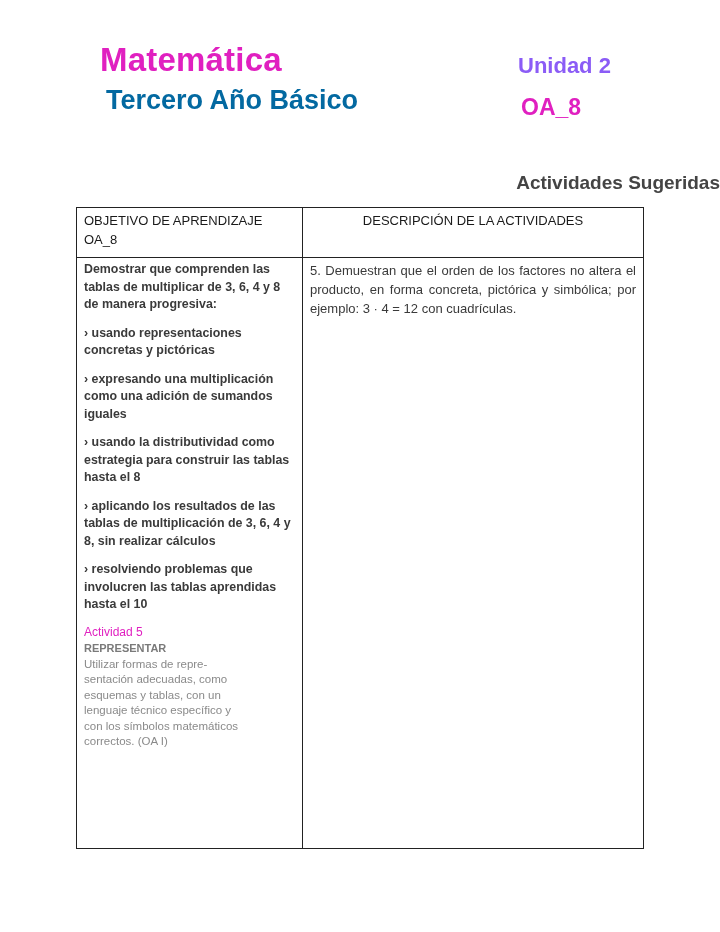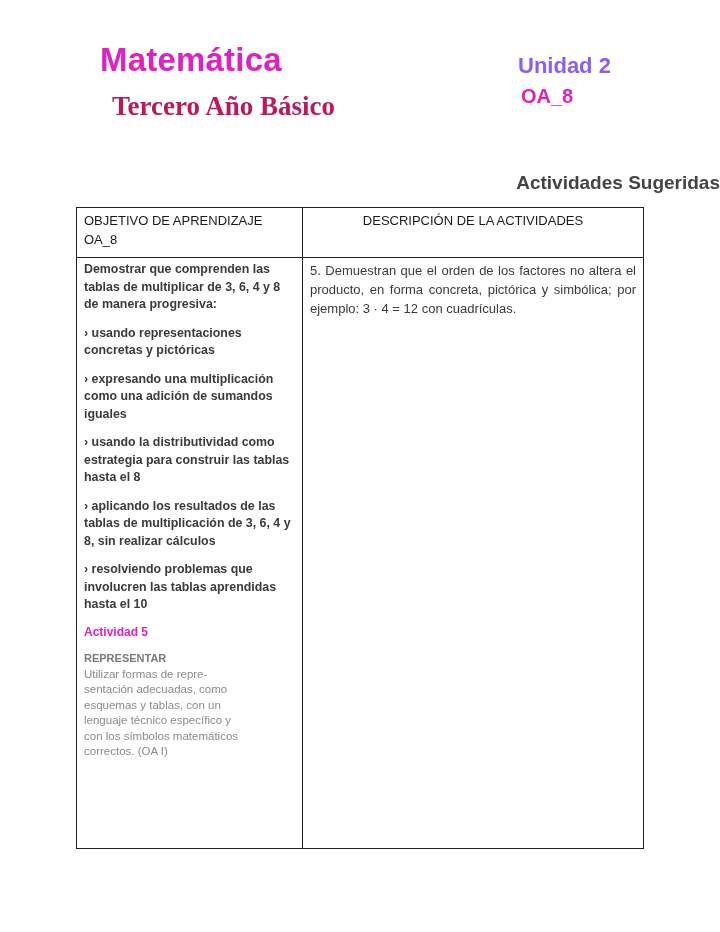--- a/index.html
+++ b/index.html
@@ -1,30 +1,30 @@
 <!DOCTYPE html>
 <html><head>
   <meta charset="utf-8">
   <style>
     html, body { margin: 0; padding: 0; background: #ffffff; }
     body { width: 720px; height: 932px; position: relative; overflow: hidden; font-family: "Liberation Sans", sans-serif; }
     .title-main { position: absolute; left: 100px; top: 41px; font-size: 33px; font-weight: bold; color: #e020c0; margin: 0; letter-spacing: 0.2px; }
-    .title-sub { position: absolute; left: 100px; top: 79px; font-size: 27px; font-weight: bold; color: #be185d; margin: 12px; font-family: Liberation Serif, serif; }
+    .title-sub { position: absolute; left: 100px; top: 79px; font-size: 27px; font-weight: bold; color: #0369a1; margin: 6px; }
     .unit { position: absolute; left: 518px; top: 53px; font-size: 22px; font-weight: bold; color: #8b5cf6; margin: 0; }
-    .oa { position: absolute; left: 521px; top: 85px; font-size: 20px; font-weight: bold; color: #e020c0; margin: 0; }
+    .oa { position: absolute; left: 521px; top: 94px; font-size: 23px; font-weight: bold; color: #e020c0; margin: 0; }
     .section-title { position: absolute; left: 0; width: 720px; top: 172px; text-align: right; font-size: 19px; font-weight: bold; color: #444444; }
     table.acts { position: absolute; left: 76px; top: 207px; width: 568px; height: 642px; border-collapse: collapse; }
     table.acts td, table.acts th { border: 1.3px solid #222; vertical-align: top; }
     th { font-weight: normal; font-size: 13px; color: #1a1a1a; text-align: left; padding: 3px 7px 4px 7px; height: 42px; line-height: 19px; }
     th.desc { text-align: center; margin-left: 28px; }
     td.left { width: 211px; padding: 3px 7px; font-size: 12.4px; font-weight: bold; color: #3a3a3a; line-height: 17.5px; }
     td.left p { margin: 0 0 11px 0; }
     td.right { padding: 3px 7px; font-size: 13px; color: #3a3a3a; line-height: 19px; text-align: justify; }
     .act-box { margin-top: 4px; font-weight: normal; color: #8a8a8a; font-size: 11.5px; line-height: 15.5px; }
-    .act-title { color: #e020c0; font-weight: bold; font-size: 12px; margin-bottom: 11px; }
+    .act-title { color: #e020c0; font-weight: normal; font-size: 12px; margin-bottom: 1px; }
     .act-skill { font-weight: bold; color: #7a7a7a; font-size: 11px; }
   </style>
 </head>
 <body>
 
 <h1 class="title-main">Matemática</h1>
 <h2 class="title-sub">Tercero Año Básico</h2>
 <div class="unit">Unidad 2</div>
 <div class="oa">OA_8</div>
 

